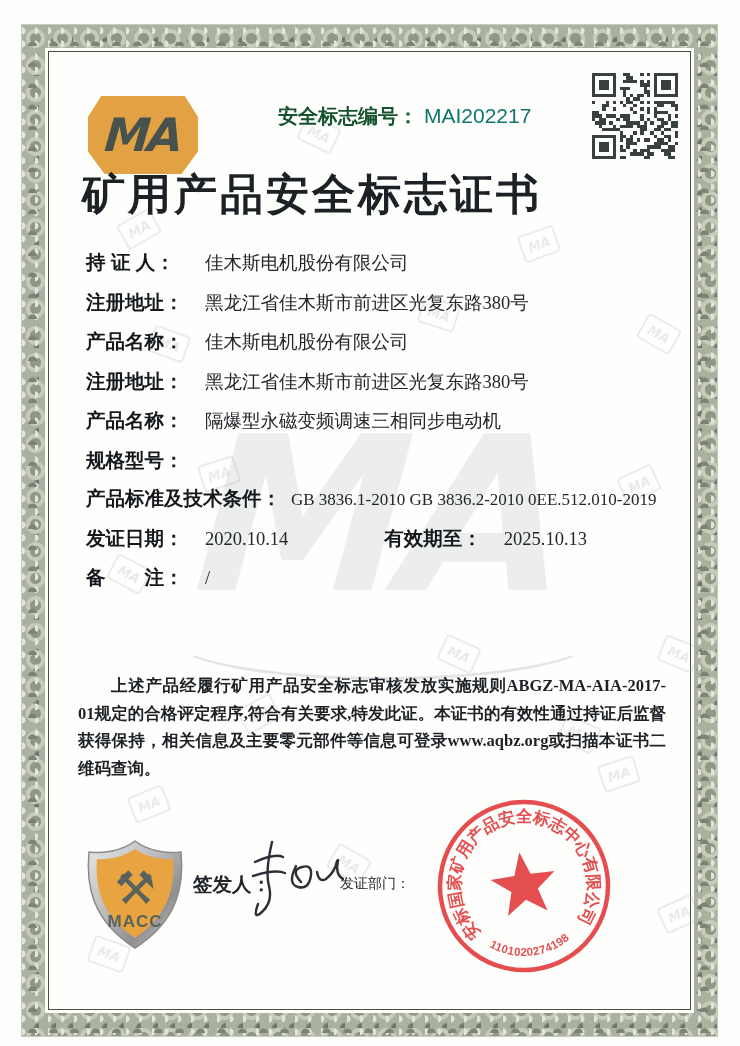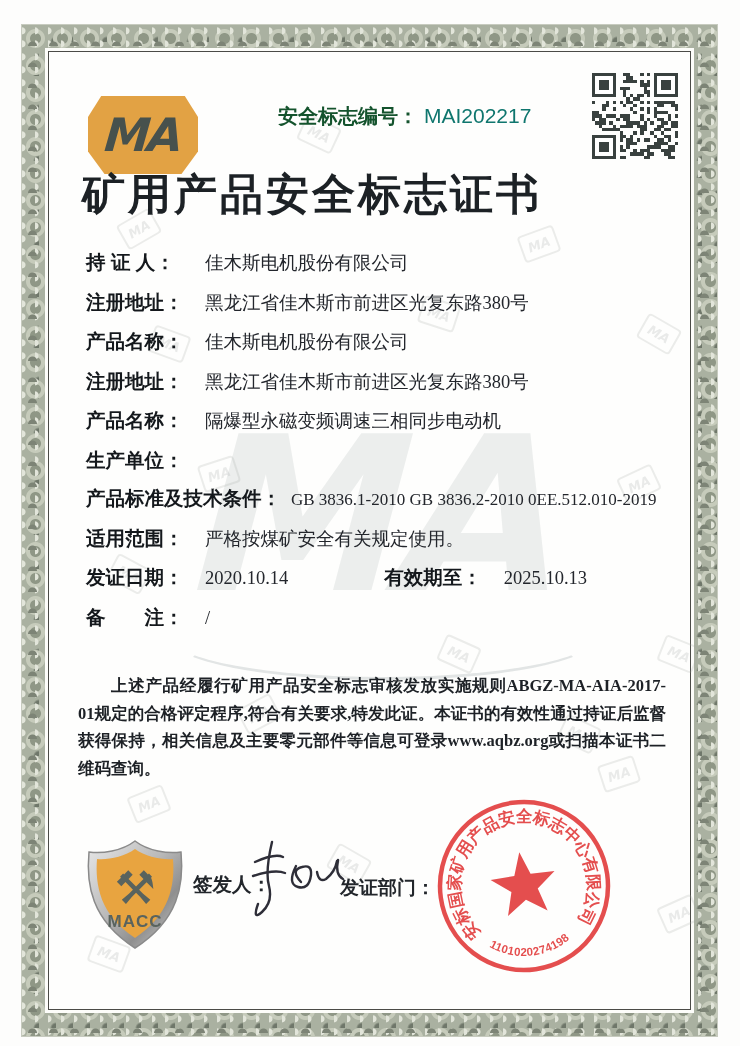--- a/index.html
+++ b/index.html
@@ -64,21 +64,21 @@
 
   
   .paragraph{position:absolute;left:78px;top:672px;width:588px;
     font-family:"Liberation Serif",serif;font-size:16.5px;font-weight:600;
     line-height:1.68;color:#1d2126;text-align:justify;text-indent:2em;}
 
   
   .macc{position:absolute;left:80px;top:838px;width:110px;height:114px;}
   .sign-label{position:absolute;left:193px;top:871px;font-weight:700;font-size:19.5px;}
   .signature{position:absolute;left:241px;top:830px;width:110px;height:100px;}
-  .issuer-label{position:absolute;left:340px;top:875px;font-weight:700;font-size:19px;}
+  .issuer-label{position:absolute;left:340px;top:875px;font-weight:400;font-size:14px;}
   .stamp{position:absolute;left:428px;top:784px;width:192px;height:214px;opacity:0.9;}
 </style>
 </head>
 <body>
 
 <div class="page">
 
   <div class="frame">
     <div class="frame-inner"></div>
   </div>
@@ -338,29 +338,25 @@
       </div>
       <div class="row">
         <span class="lbl">注册地址：</span>
         <span class="val">黑龙江省佳木斯市前进区光复东路380号</span>
       </div>
       <div class="row">
         <span class="lbl">产品名称：</span>
         <span class="val">隔爆型永磁变频调速三相同步电动机</span>
       </div>
       <div class="row">
-        <span class="lbl">生产单位：</span>
+        <span class="lbl">规格型号：</span>
       </div>
       <div class="row">
         <span class="lbl wide">产品标准及技术条件：</span>
         <span class="val small">GB 3836.1-2010 GB 3836.2-2010 0EE.512.010-2019</span>
-      </div>
-      <div class="row">
-        <span class="lbl">适用范围：</span>
-        <span class="val">严格按煤矿安全有关规定使用。</span>
       </div>
       <div class="row">
         <span class="lbl">发证日期：</span>
         <span class="val">2020.10.14</span>
         <span class="spacer"></span>
         <span class="lbl2">有效期至：</span>
         <span class="val">2025.10.13</span>
       </div>
       <div class="row">
         <span class="lbl">备　　注：</span>

